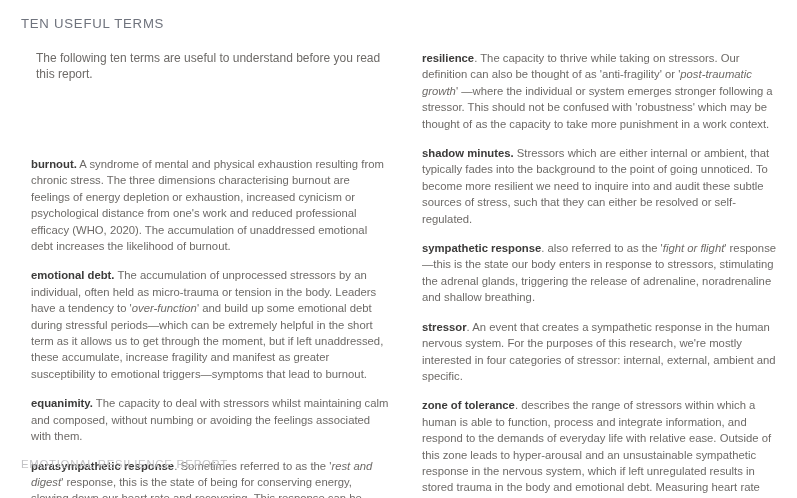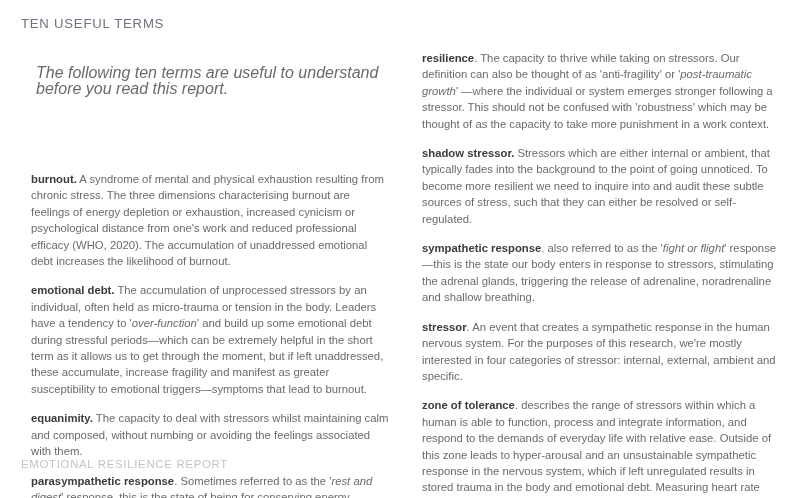--- a/index.html
+++ b/index.html
@@ -45,25 +45,24 @@
   .col-left {
     left: 31px;
     width: 358px;
   }
   .col-right {
     left: 422px;
     width: 359px;
   }
 
   .intro {
-    font-style: italic;
-    font-size: 16px;
+    font-size: 12px;
     line-height: 16px;
     color: #6d6a67;
-    margin: 15px 0 0 5px;
+    margin: 0 0 0 5px;
     padding: 0;
   }
 
   
   .col-left .spacer-after-intro {
     height: 74px;
   }
 
   .term-block {
     margin: 0 0 13px 0;
@@ -109,21 +108,21 @@
         <p class="term-block"><span class="term-name">burnout.</span><span> A syndrome of mental and physical exhaustion resulting from chronic stress. The three dimensions characterising burnout are feelings of energy depletion or exhaustion, increased cynicism or psychological distance from one's work and reduced professional efficacy (WHO, 2020). The accumulation of unaddressed emotional debt increases the likelihood of burnout.</span></p>
         <p class="term-block"><span class="term-name">emotional debt.</span><span> The accumulation of unprocessed stressors by an individual, often held as micro-trauma or tension in the body. Leaders have a tendency to '</span><span class="em">over-function</span><span>' and build up some emotional debt during stressful periods—which can be extremely helpful in the short term as it allows us to get through the moment, but if left unaddressed, these accumulate, increase fragility and manifest as greater susceptibility to emotional triggers—symptoms that lead to burnout.</span></p>
         <p class="term-block"><span class="term-name">equanimity.</span><span> The capacity to deal with stressors whilst maintaining calm and composed, without numbing or avoiding the feelings associated with them.</span></p>
         <p class="term-block"><span class="term-name">parasympathetic response</span><span>. Sometimes referred to as the '</span><span class="em">rest and digest</span><span>' response, this is the state of being for conserving energy, slowing down our heart rate and recovering. This response can be activated within two minutes of conscious breathing, where the exhale is twice as long as the inhale.</span></p>
       </div>
   </div>
 
   <div class="col col-right">
     <div>
         <p class="term-block"><span class="term-name">resilience</span><span>. The capacity to thrive while taking on stressors. Our definition can also be thought of as 'anti-fragility' or '</span><span class="em">post-traumatic growth</span><span>' —where the individual or system emerges stronger following a stressor. This should not be confused with 'robustness' which may be thought of as the capacity to take more punishment in a work context.</span></p>
-        <p class="term-block"><span class="term-name">shadow stressor.</span><span> Stressors which are either internal or ambient, that typically fades into the background to the point of going unnoticed. To become more resilient we need to inquire into and audit these subtle sources of stress, such that they can either be resolved or self-regulated.</span></p>
+        <p class="term-block"><span class="term-name">shadow minutes.</span><span> Stressors which are either internal or ambient, that typically fades into the background to the point of going unnoticed. To become more resilient we need to inquire into and audit these subtle sources of stress, such that they can either be resolved or self-regulated.</span></p>
         <p class="term-block"><span class="term-name">sympathetic response</span><span>. also referred to as the '</span><span class="em">fight or flight</span><span>' response—this is the state our body enters in response to stressors, stimulating the adrenal glands, triggering the release of adrenaline, noradrenaline and shallow breathing.</span></p>
         <p class="term-block"><span class="term-name">stressor</span><span>. An event that creates a sympathetic response in the human nervous system. For the purposes of this research, we're mostly interested in four categories of stressor: internal, external, ambient and specific.</span></p>
         <p class="term-block"><span class="term-name">zone of tolerance</span><span>. describes the range of stressors within which a human is able to function, process and integrate information, and respond to the demands of everyday life with relative ease. Outside of this zone leads to hyper-arousal and an unsustainable sympathetic response in the nervous system, which if left unregulated results in stored trauma in the body and emotional debt. Measuring heart rate variability is a helpful proxy measure for one's zone of tolerance. </span></p>
       </div>
   </div>
 
   <div class="page-footer">EMOTIONAL RESILIENCE REPORT</div>
 
 </div>
 

